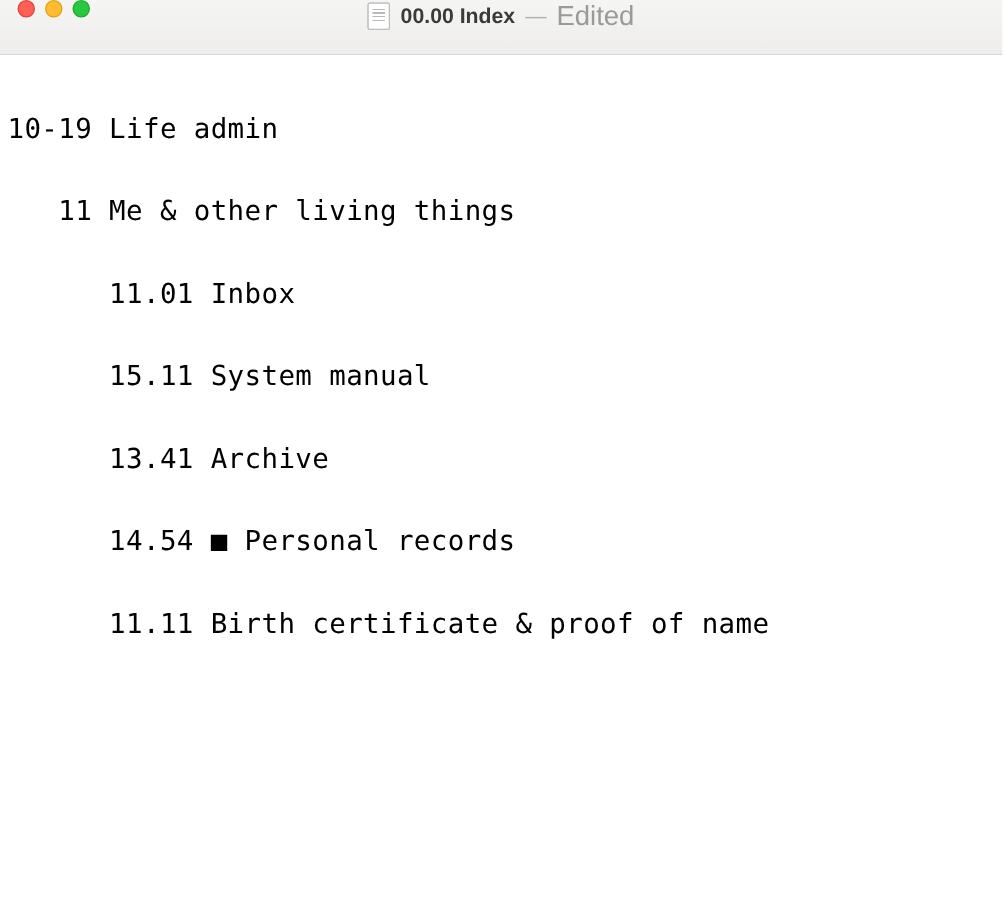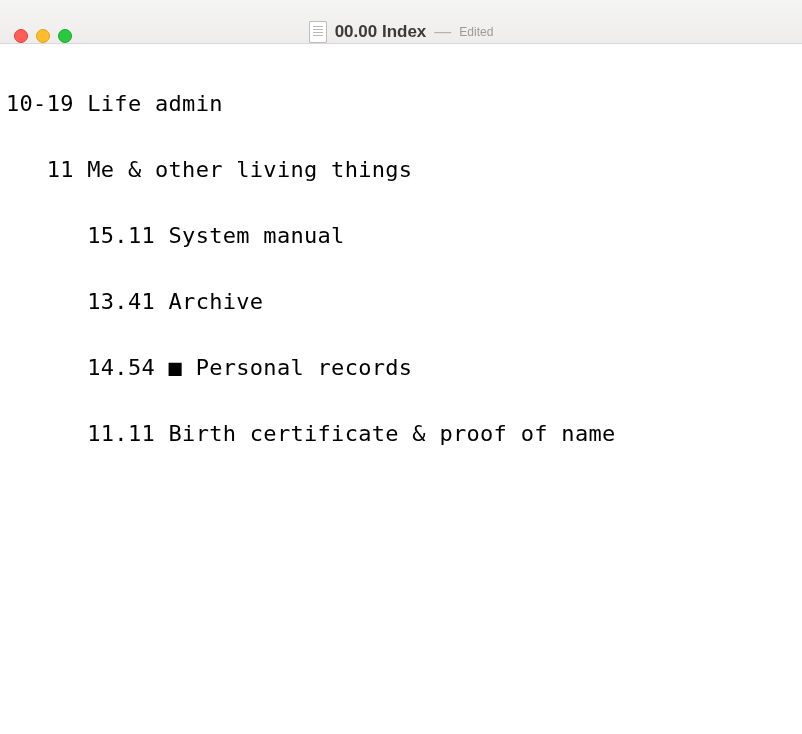--- a/index.html
+++ b/index.html
@@ -8,21 +8,21 @@
       height: 734px;
       background: #ffffff;
       font-family: "SF Mono", "Menlo", "Monaco", "Consolas", monospace;
       overflow: hidden;
     }
     .titlebar {
       height: 44px;
       background: linear-gradient(to bottom, #f5f5f4, #eeedec);
       border-bottom: 1px solid #d8d8d8;
       display: flex;
-      align-items: flex-end;
+      align-items: flex-start;
       padding: 0 14px;
       position: relative;
     }
     .traffic-lights {
       display: flex;
       gap: 8px;
       align-items: center;
     }
     .tl {
       width: 14px;
@@ -68,21 +68,21 @@
       font-weight: 700;
     }
     .title-sep {
       font-family: -apple-system, "Helvetica Neue", Arial, sans-serif;
       font-size: 17px;
       color: #b0b0b0;
       font-weight: 400;
     }
     .title-status {
       font-family: -apple-system, "Helvetica Neue", Arial, sans-serif;
-      font-size: 12px;
+      font-size: 22px;
       color: #9a9a9a;
       font-weight: 400;
     }
     .editor {
       padding: 10px 0 0 0;
       font-size: 22px;
       line-height: 33px;
       color: #000;
       white-space: pre;
       letter-spacing: 0.3px;
@@ -110,20 +110,21 @@
     <div class="title-icon"></div>
     <span class="title-text">00.00 Index</span>
     <span class="title-sep">—</span>
     <span class="title-status">Edited</span>
   </div>
 </div>
 
 <div class="editor">
 <span class="line">10-19 Life admin</span>
 <span class="line">   11 Me &amp; other living things</span>
+<span class="line">      11.01 Inbox</span>
 <span class="line">      15.11 System manual</span>
 <span class="line">      13.41 Archive</span>
 <span class="line">      14.54 ■ Personal records</span>
 <span class="line">      11.11 Birth certificate &amp; proof of name</span>
 
 
 
 
 
 

